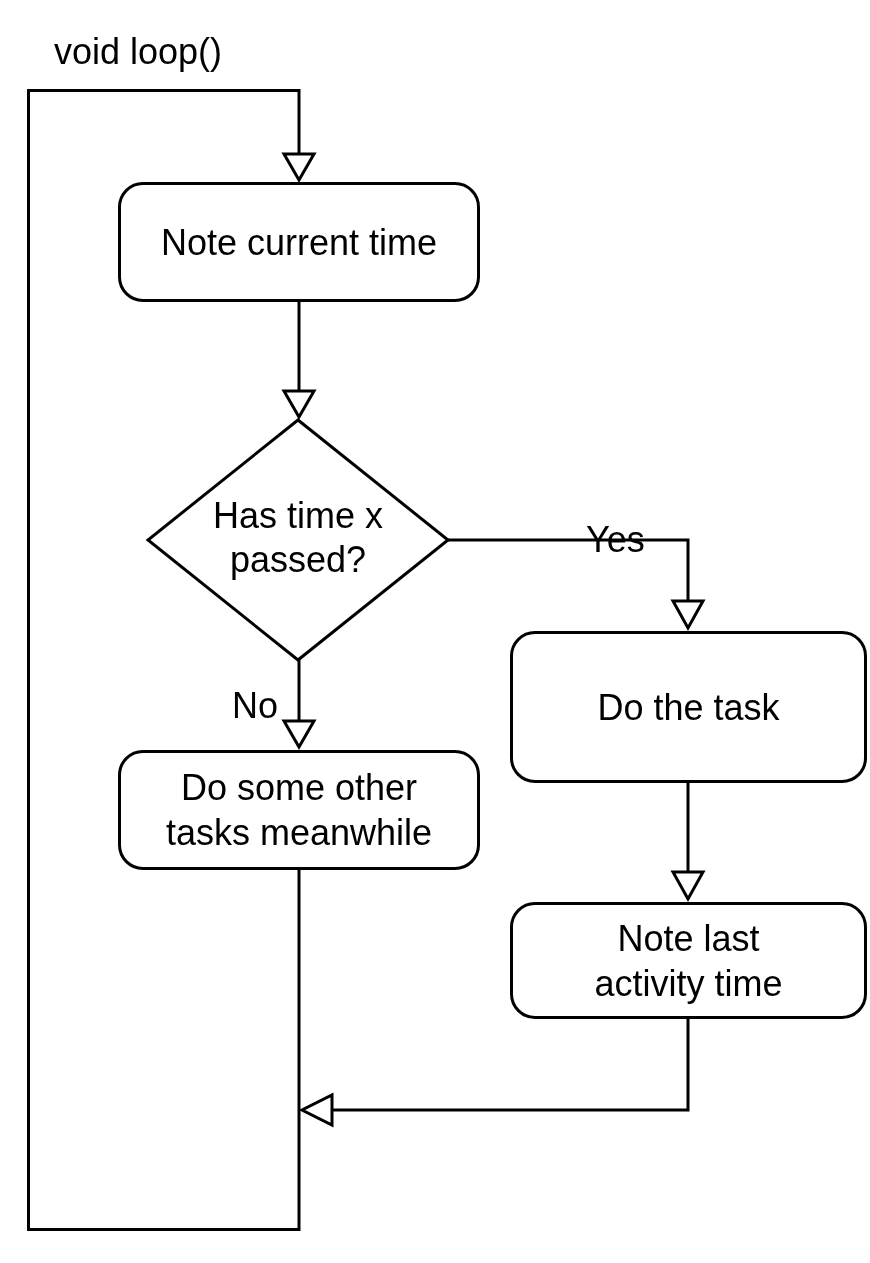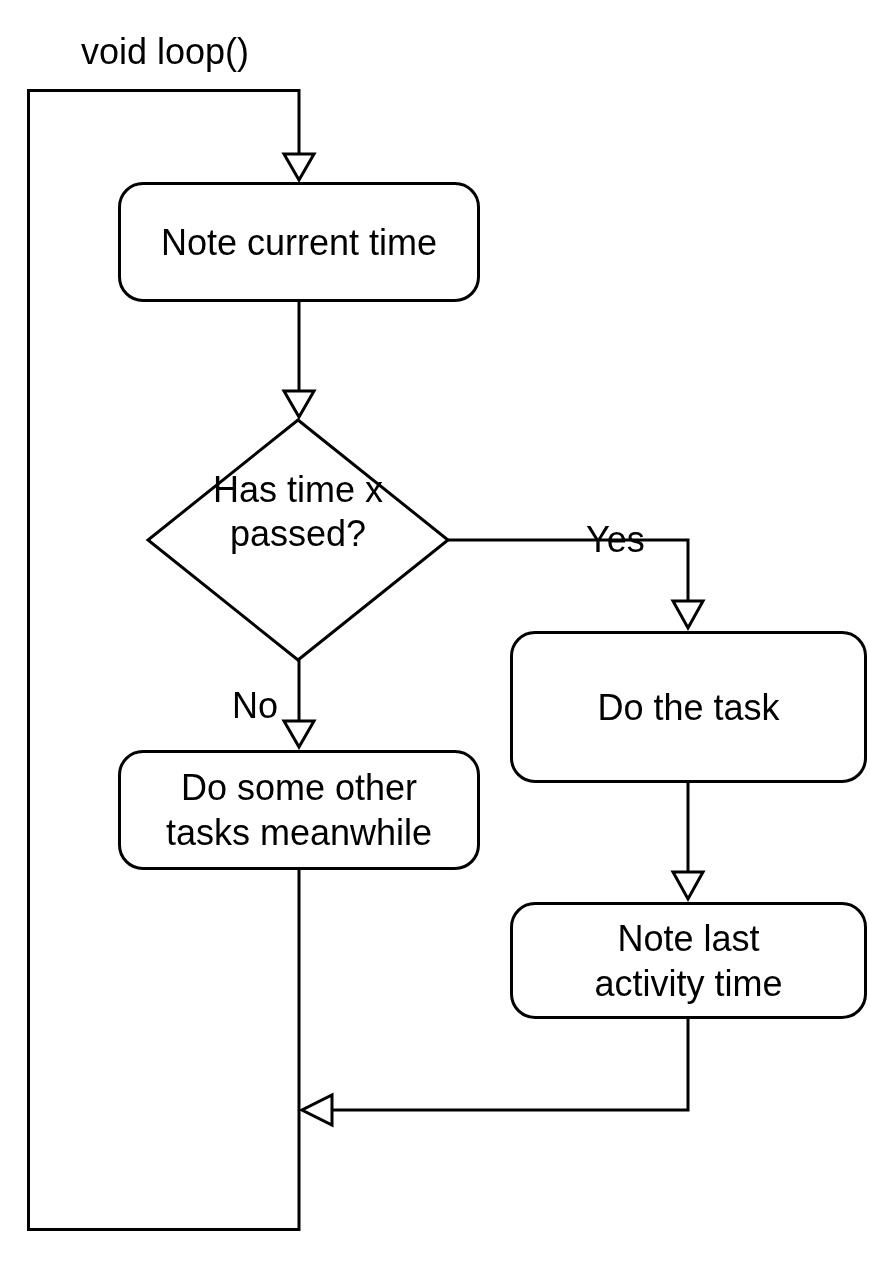--- a/index.html
+++ b/index.html
@@ -52,36 +52,36 @@
     justify-content: center;
     text-align: center;
     font-size: 36px;
     line-height: 45px;
     white-space: pre-line;
   }
   .diamond-label {
     position: absolute;
     z-index: 2;
     display: flex;
-    align-items: flex-start;
+    align-items: center;
     justify-content: center;
     text-align: center;
     font-size: 36px;
     line-height: 44px;
     white-space: pre-line;
     background: transparent;
   }
   .free-label {
     position: absolute;
     z-index: 3;
     font-size: 36px;
     line-height: 44px;
     white-space: nowrap;
   }
-  .label-void-loop { left: 81px;  top: 30px;  }
+  .label-void-loop { left: 54px;  top: 30px;  }
   .label-yes       { left: 586px; top: 518px; }
   .label-no        { left: 232px; top: 684px; }
 
   .node-note-current { left: 118px; top: 182px; width: 362px; height: 120px; }
   .node-do-other     { left: 118px; top: 750px; width: 362px; height: 120px; }
   .node-do-task      { left: 510px; top: 631px; width: 357px; height: 152px; }
   .node-note-last    { left: 510px; top: 902px; width: 357px; height: 117px; }
   .decision-text     { left: 148px; top: 468px; width: 300px; height: 140px; }
 </style>
 </head>

